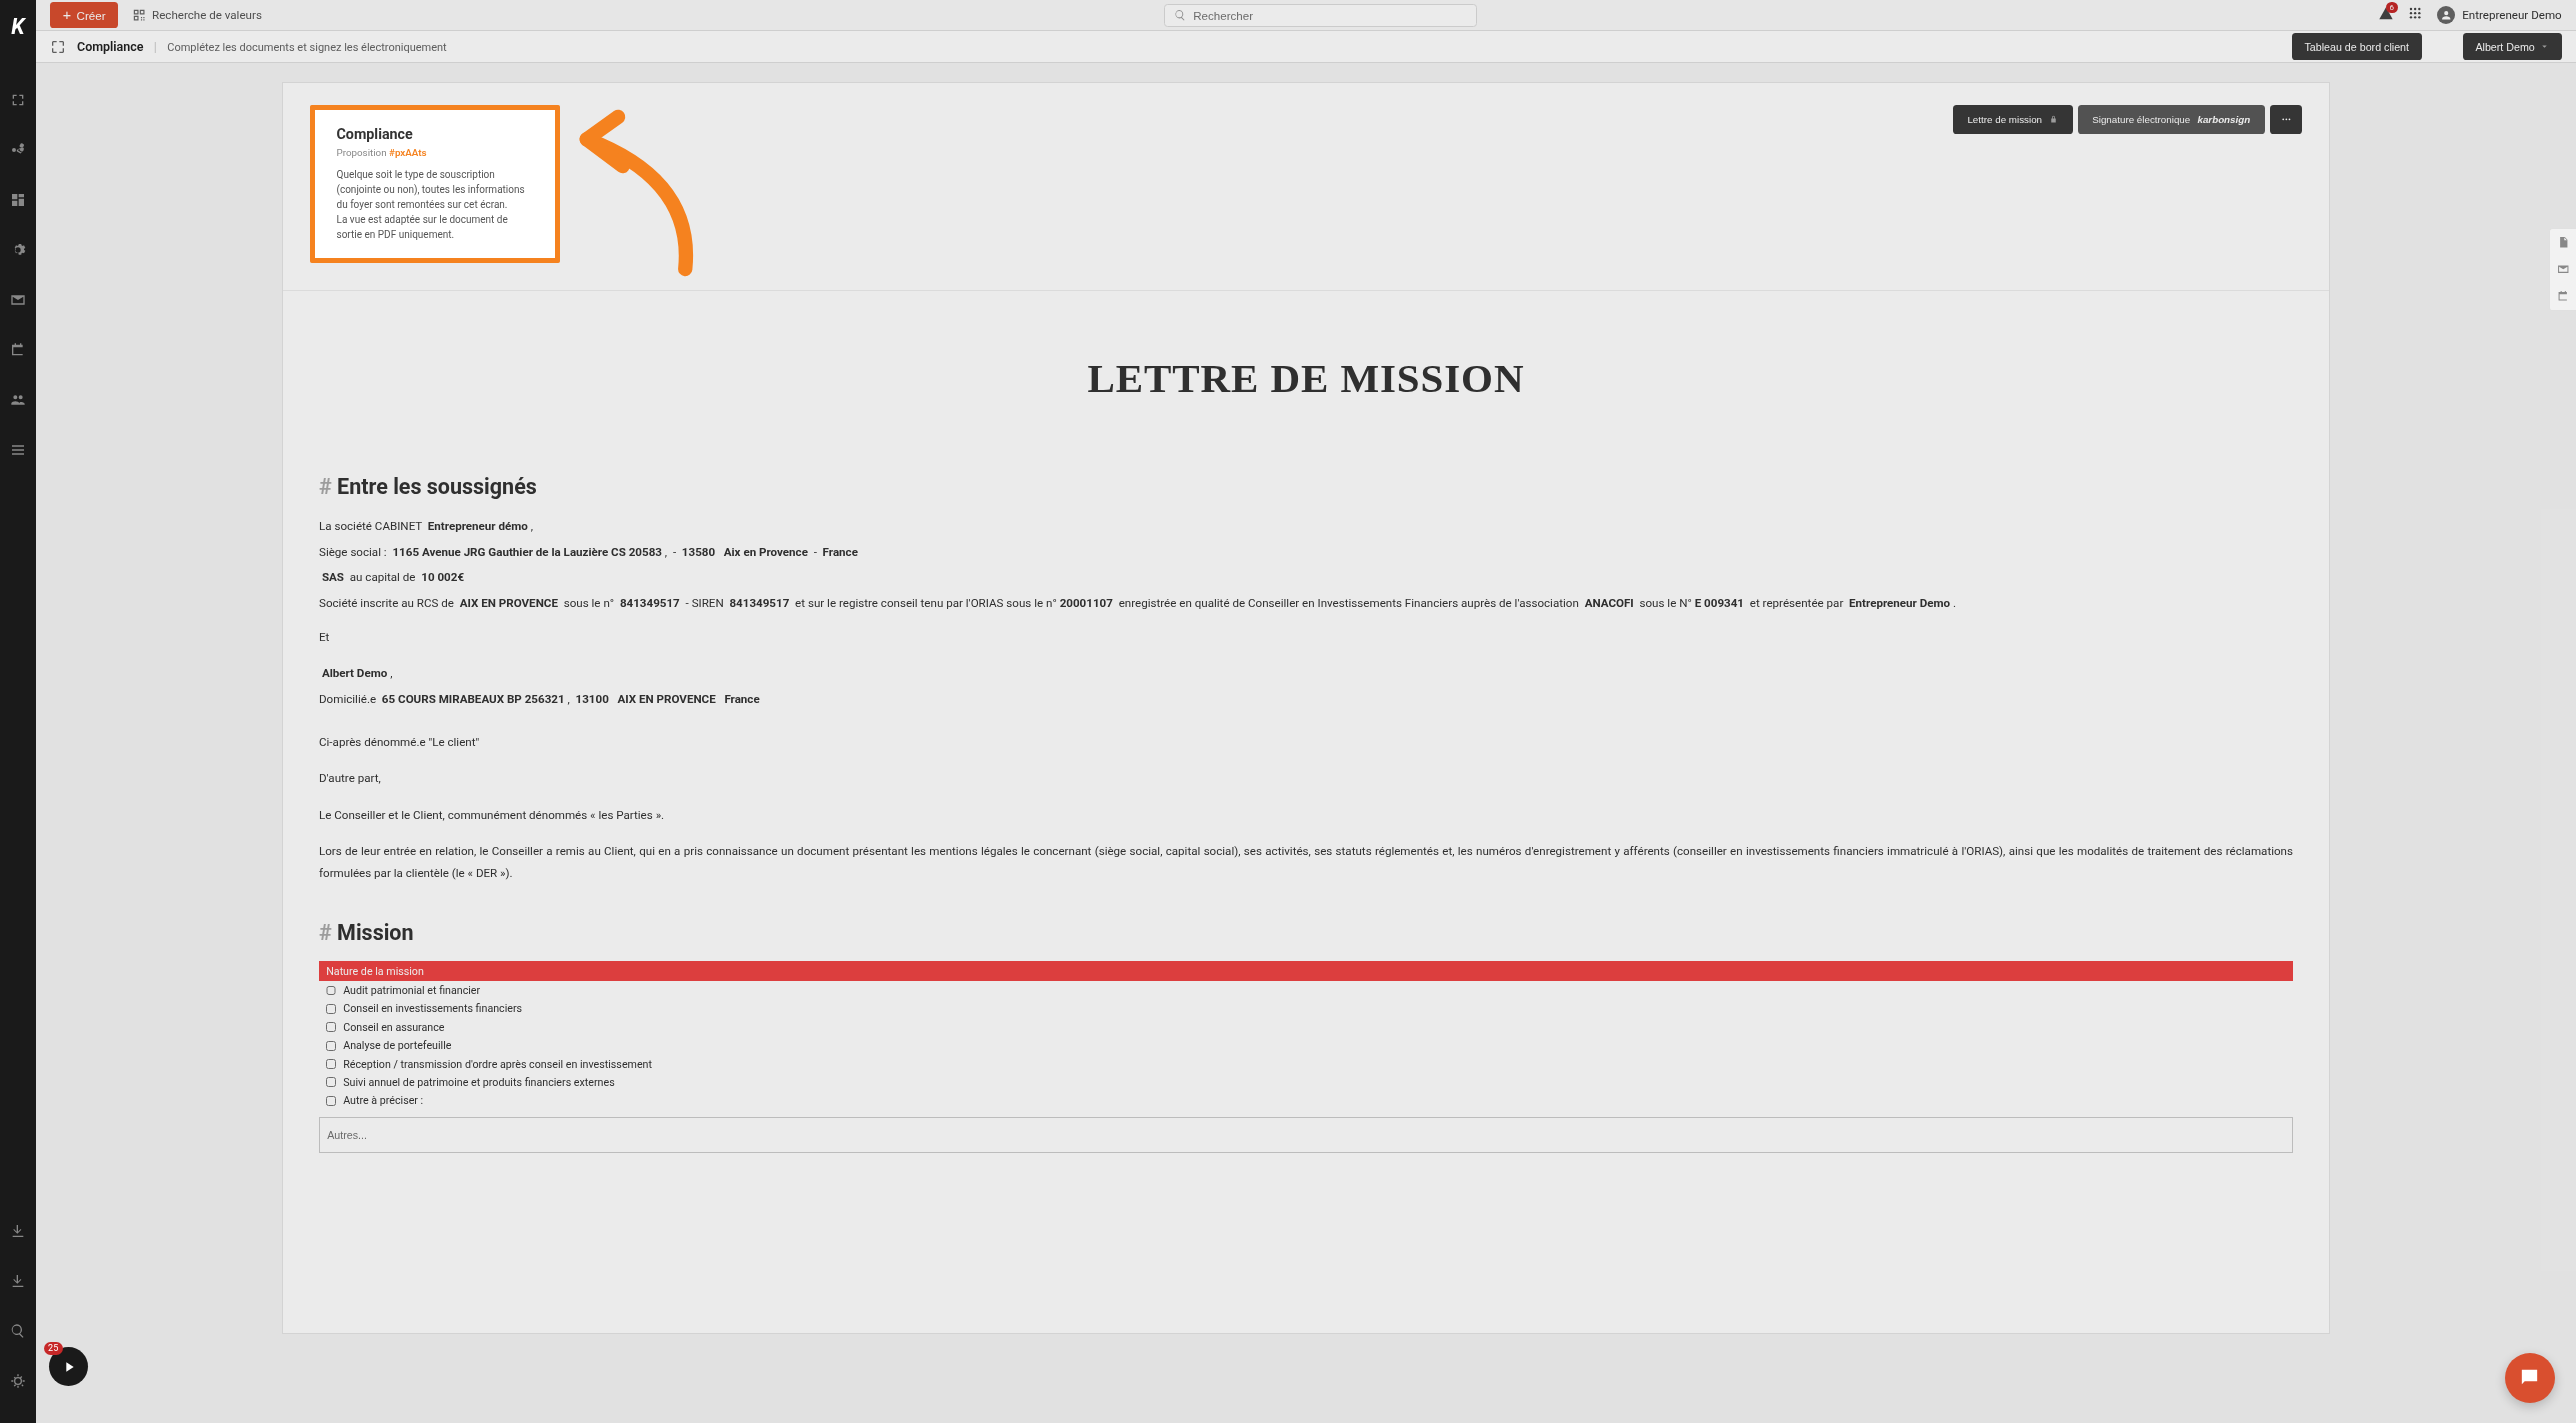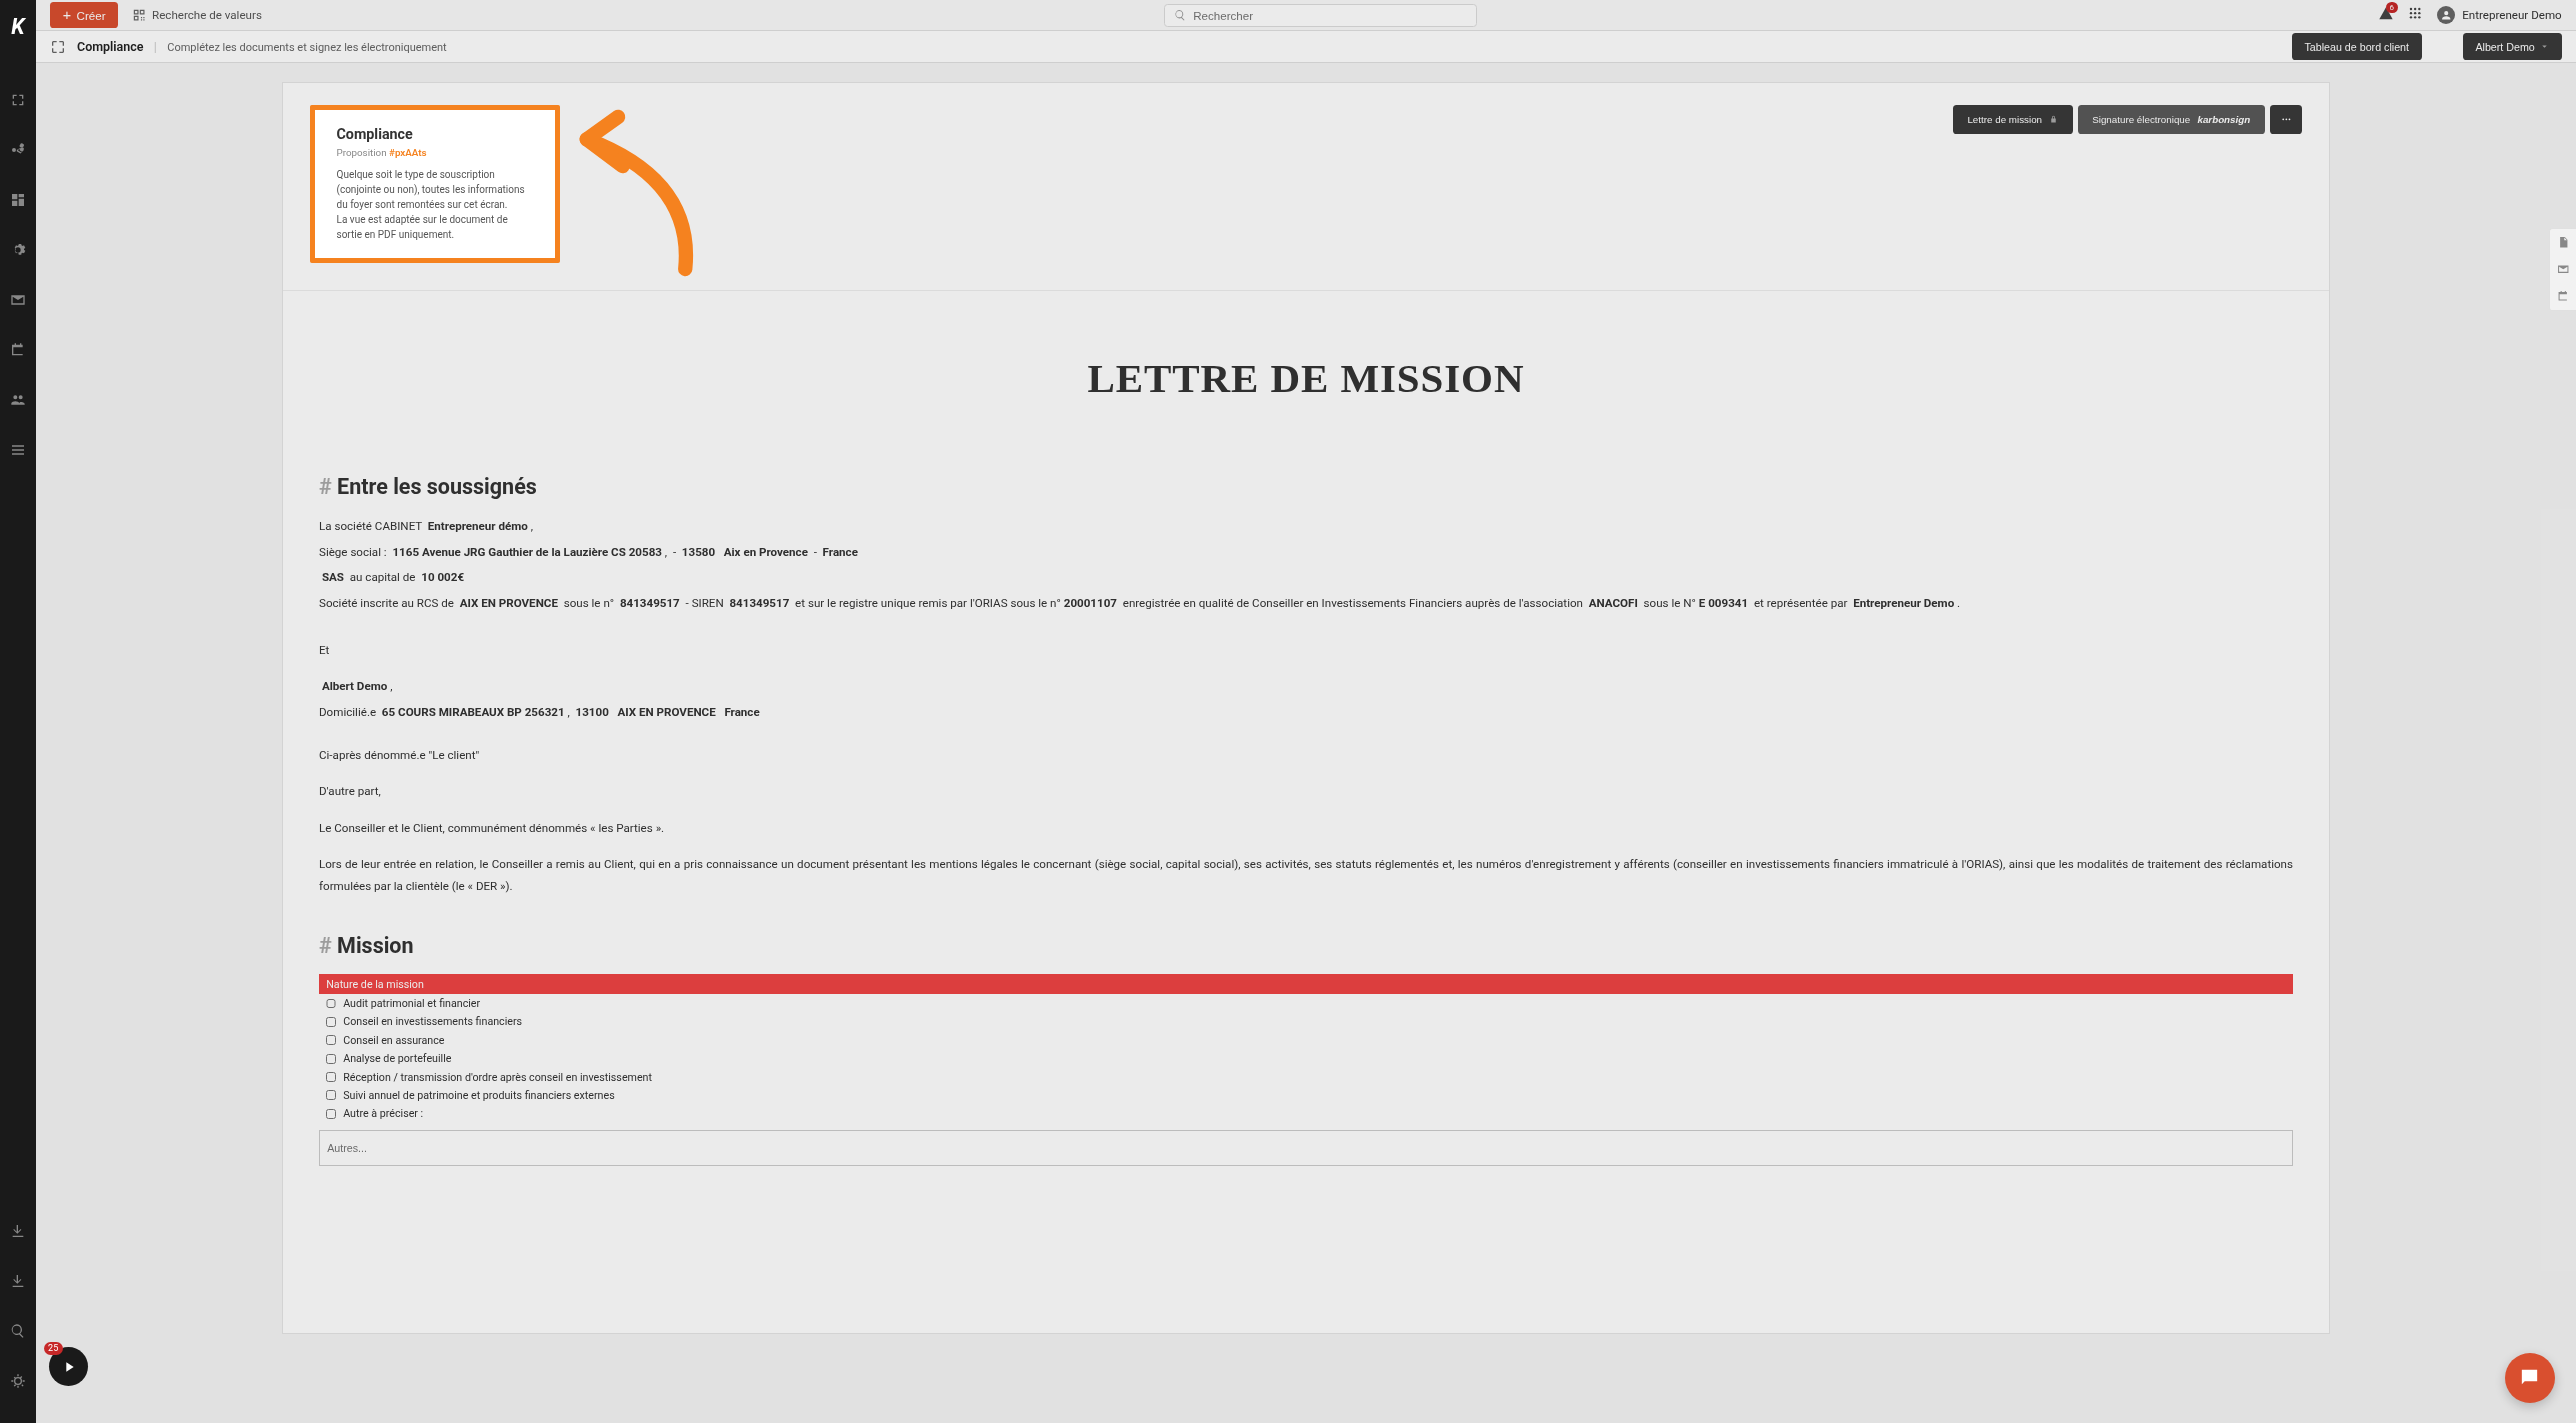--- a/index.html
+++ b/index.html
@@ -297,31 +297,31 @@
         &nbsp;<span>au capital de</span>
         &nbsp;<strong>10 002€</strong>
       </div>
       <div class="doc-p">
         <span>Société inscrite au RCS de</span>
         &nbsp;<strong>AIX EN PROVENCE</strong>
         &nbsp;<span>sous le n°</span>
         &nbsp;<strong>841349517</strong>
         &nbsp;<span>- SIREN</span>
         &nbsp;<strong>841349517</strong>
-        &nbsp;<span>et sur le registre unique remis par l'ORIAS sous le n°</span>
+        &nbsp;<span>et sur le registre conseil tenu par l'ORIAS sous le n°</span>
         <strong>20001107</strong>
         &nbsp;<span>enregistrée en qualité de Conseiller en Investissements Financiers auprès de l'association</span>
         <span>&nbsp;</span><strong>ANACOFI</strong>
         &nbsp;<span>sous le N°</span>
         <strong>E 009341</strong>
         &nbsp;<span>et représentée par</span>
         &nbsp;<strong>Entrepreneur   Demo</strong> .
       </div>
 
-      <div class="doc-p para" style="margin-top:25px;">Et</div>
+      <div class="doc-p para" style="margin-top:12px;">Et</div>
 
       <div class="doc-p">&nbsp;<strong>Albert  Demo</strong> ,</div>
       <div class="doc-p">
         <span>Domicilié.e</span>
         &nbsp;<strong>65 COURS MIRABEAUX   BP 256321</strong> ,
         &nbsp;<strong>13100</strong>
         &nbsp;&nbsp;<strong>AIX EN PROVENCE</strong>
         &nbsp;&nbsp;<strong>France</strong>
       </div>
 

